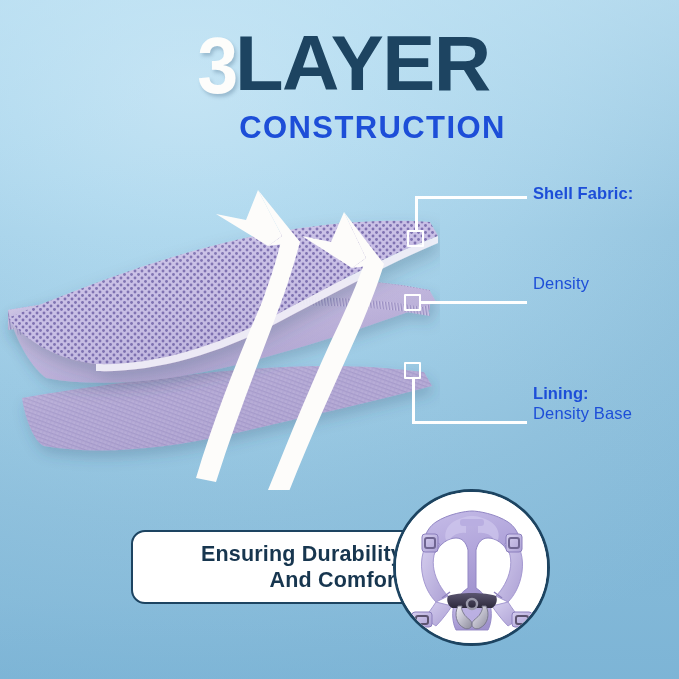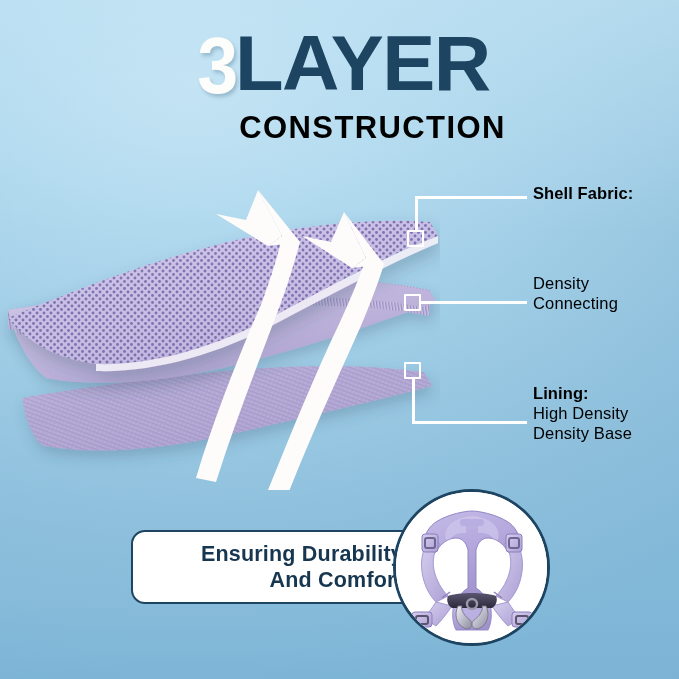--- a/index.html
+++ b/index.html
@@ -43,32 +43,32 @@
     font-size:78px; font-weight:bold; line-height:.96;
     color:#1d4461;
     letter-spacing:-1.5px;
     transform:scaleX(1.02);
     transform-origin:left top;
   }
   #word-construction {
     position:absolute; top:84px; left:0; right:0;
     text-align:center;
     font-size:31px; font-weight:bold;
-    color:#000000;
+    color:#1d4ed8;
     letter-spacing:1.4px;
     padding-left:66px;
   }
 
   
   #art { position:absolute; left:0; top:150px; width:440px; height:340px; }
   #art svg { display:block; }
 
   
   .callout { position:absolute; }
-  .callout-text { color:#000000; font-size:16.5px; line-height:1.22; white-space:nowrap; }
+  .callout-text { color:#1d4ed8; font-size:16.5px; line-height:1.22; white-space:nowrap; }
   .callout-text b { font-weight:bold; display:block; letter-spacing:.1px; }
   .callout-text span { display:block; font-weight:normal; letter-spacing:.15px; }
 
   #co1 { left:533px; top:183px; }
   #co2 { left:533px; top:273px; }
   #co3 { left:533px; top:383px; }
 
   .marker {
     position:absolute; width:17px; height:17px;
     border:2.5px solid #ffffff; background:transparent;
@@ -272,28 +272,26 @@
 
 <div class="callout" id="co1">
   <div class="callout-text">
     <b>Shell Fabric:</b>
   </div>
 </div>
 
 <div class="callout" id="co2">
   <div class="callout-text">
     <span>Density</span>
-    <span>Connecting</span>
   </div>
 </div>
 
 <div class="callout" id="co3">
   <div class="callout-text">
     <b>Lining:</b>
-    <span>High Density</span>
     <span>Density Base</span>
   </div>
 </div>
 
 <div id="banner">
   <div id="banner-text">
     <span>Ensuring Durability</span>
     <span>And Comfort</span>
   </div>
 </div>

